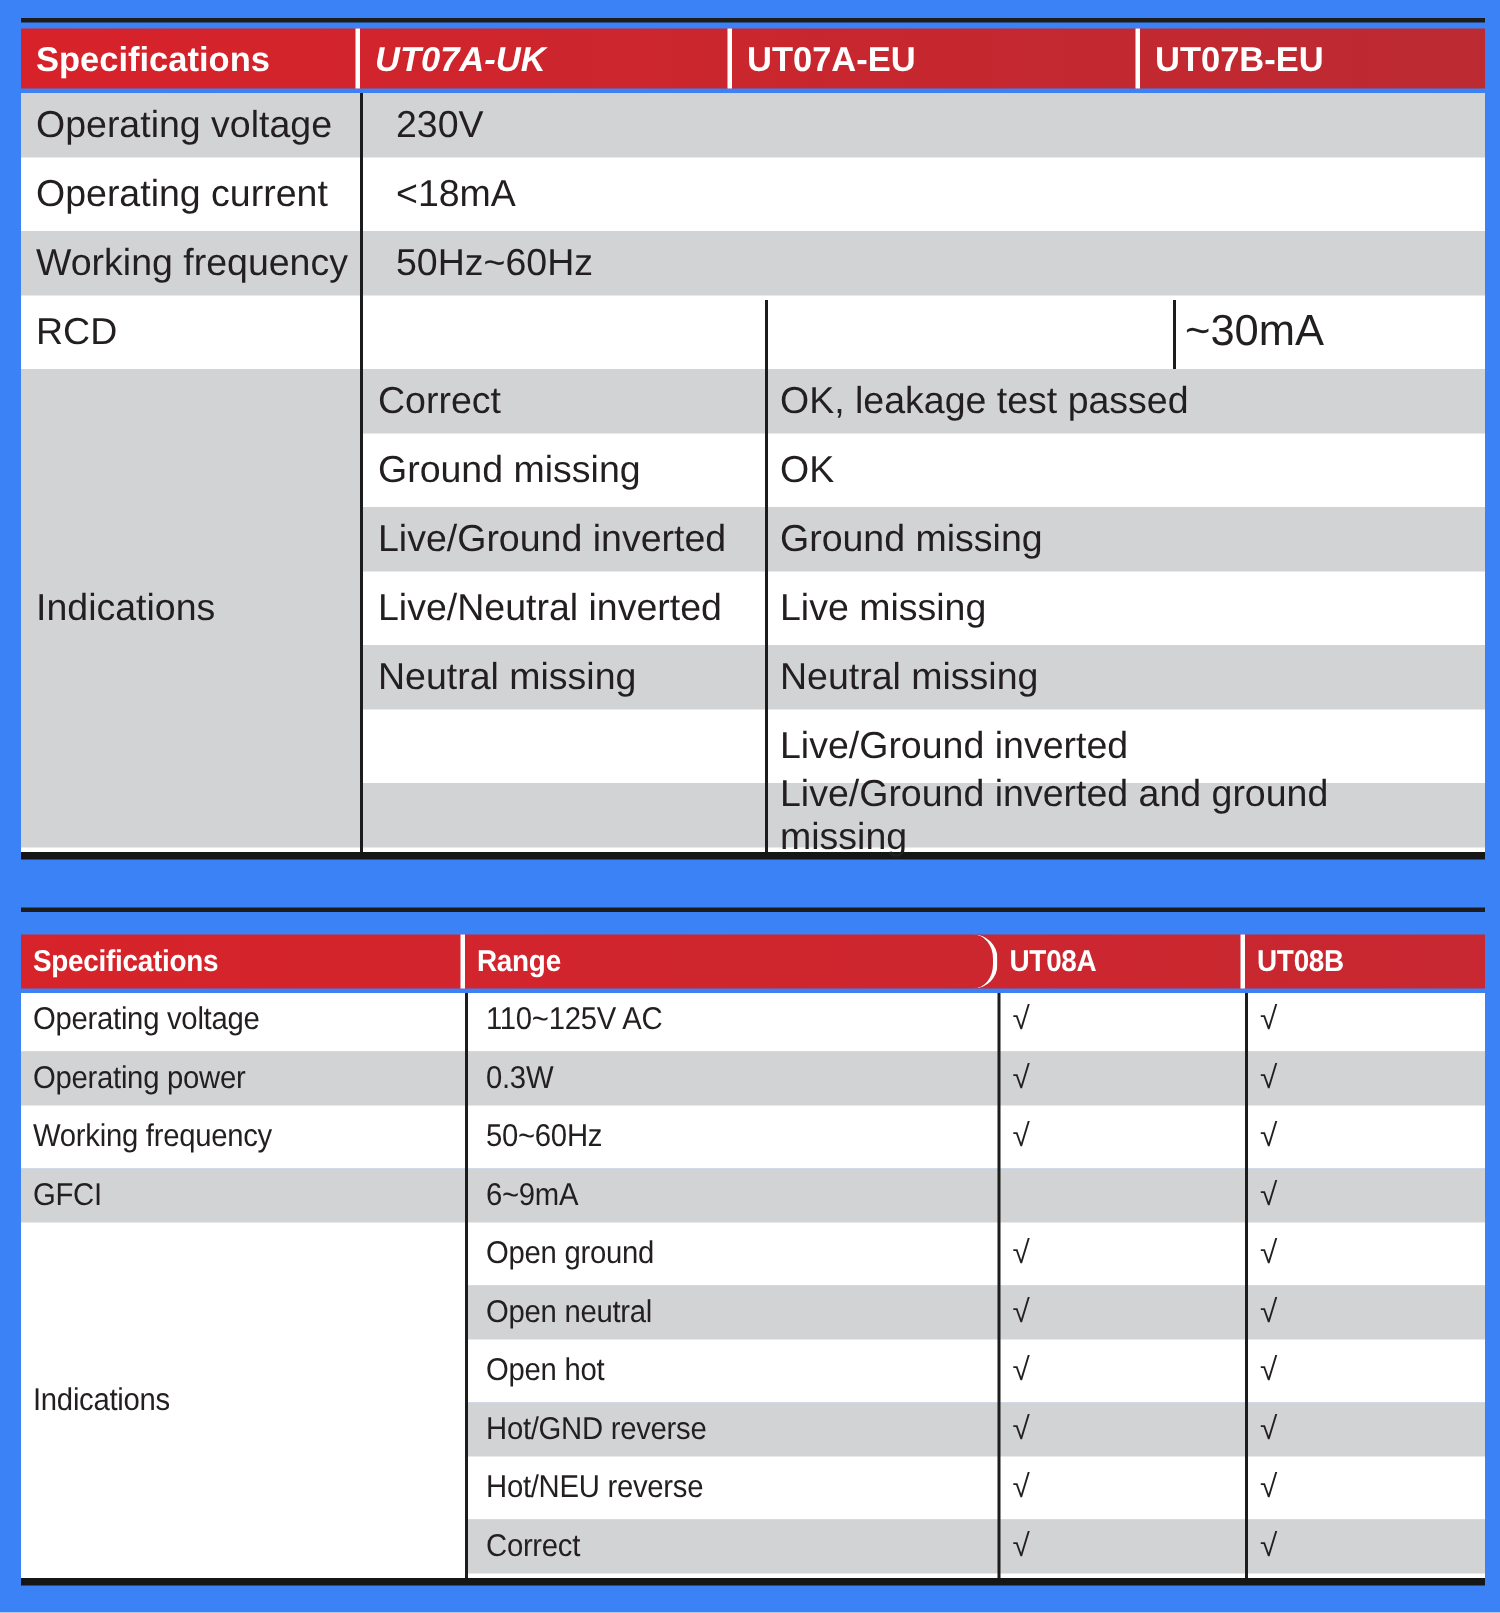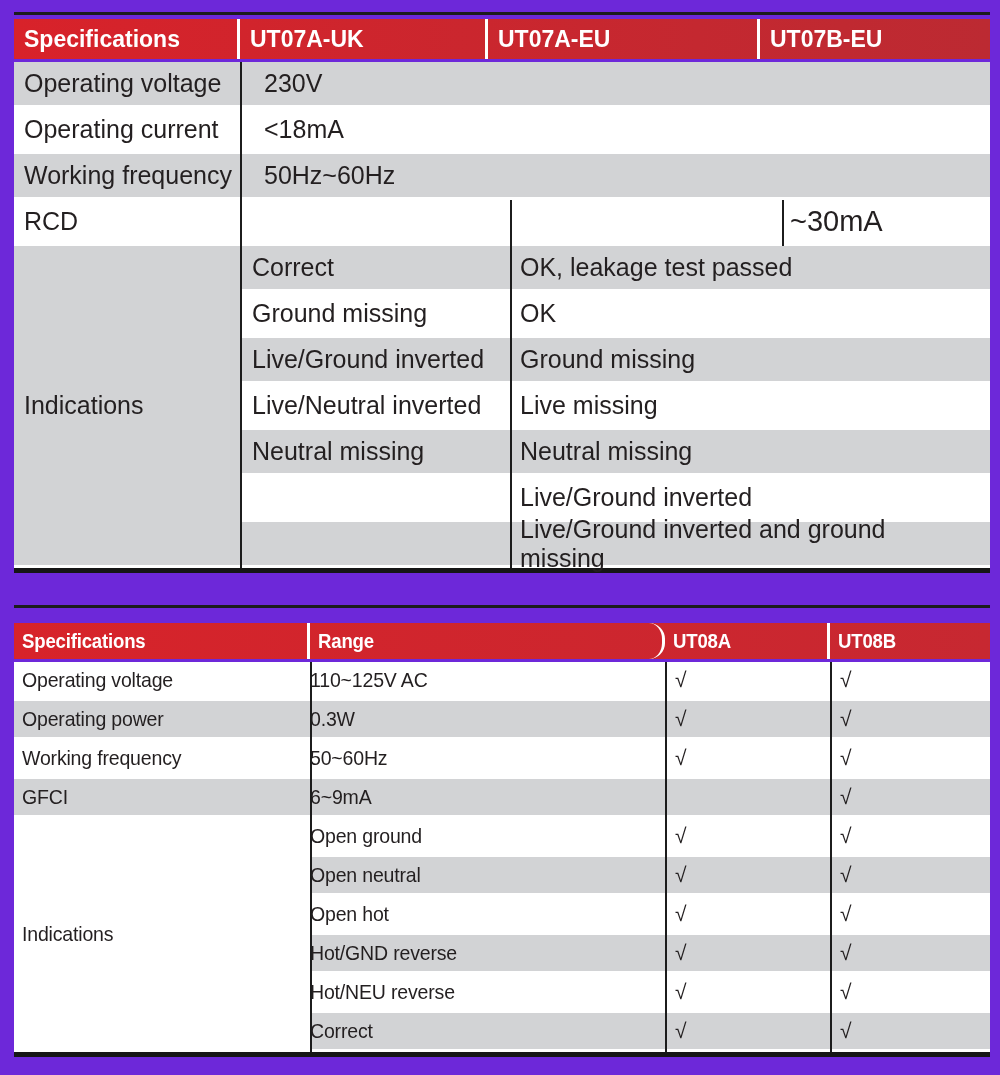--- a/index.html
+++ b/index.html
@@ -1,32 +1,32 @@
 <!DOCTYPE html>
 <html><head>
 <meta charset="utf-8">
 <style>
   html,body{margin:0;padding:0;background:#ffffff;}
   body{font-family:"Liberation Sans", sans-serif; color:#231f20; -webkit-font-smoothing:antialiased;}
-  .page{position:relative;width:1000px;height:1075px;background:#6d28d9;overflow:hidden;}
+  .page{position:relative;width:1000px;height:1075px;background:#3b82f6;overflow:hidden;}
   .tbl{position:absolute;left:14px;width:976px;}
   .thinline{height:3px;background:#1c1c1c;}
   .thickline{height:5px;background:#161616;}
 
   
   .hdr{display:flex;}
   .hdr .hcell{box-sizing:border-box;display:flex;align-items:center;color:#fff;font-weight:bold;}
   .hdr .hcell.sep{border-right:3px solid #fff;}
 
   
   .t1{top:12px;}
   .t1 .thinline{margin-bottom:4px;}
   .t1 .hdr{height:40px;margin-bottom:3px;background:linear-gradient(90deg,#d8222a 0%,#c42830 70%,#bc2a32 100%);}
   .t1 .hdr .hcell{font-size:23px;padding-left:10px;}
-  .t1 .h1{width:226px;} .t1 .h2{width:248px;} .t1 .h3{width:272px;} .t1 .h4{width:208px;}
+  .t1 .h1{width:226px;} .t1 .h2{width:248px;font-style:italic;} .t1 .h3{width:272px;} .t1 .h4{width:208px;}
   .t1 .body{display:flex;}
   .t1 .leftcol{width:226px;}
   .t1 .lcell{box-sizing:border-box;height:46px;border-bottom:3px solid #fff;display:flex;align-items:center;padding-left:10px;font-size:25px;}
   .t1 .lcell.big{height:322px;}
   .t1 .rightcol{position:relative;width:750px;}
   .t1 .row{box-sizing:border-box;height:46px;border-bottom:3px solid #fff;display:flex;align-items:center;}
   .t1 .cfull{box-sizing:border-box;width:748px;margin-left:14px;padding-left:10px;font-size:25px;}
   .t1 .c2{box-sizing:border-box;width:268px;margin-left:2px;padding-left:10px;font-size:25px;}
   .t1 .c3{box-sizing:border-box;width:272px;padding-left:10px;font-size:25px;}
   .t1 .c4{box-sizing:border-box;width:208px;padding-left:8px;font-size:29px;}
@@ -43,21 +43,21 @@
   .t2 .thinline{margin-bottom:15px;}
   .t2 .hdr{height:36px;margin-bottom:3px;background:linear-gradient(90deg,#d7232a 0%,#c72831 100%);}
   .t2 .hdr .hcell{font-size:20px;padding-left:8px;}
   .t2 .h1{width:296px;} .t2 .h2{width:355px;border-radius:16px;} .t2 .h3{width:165px;} .t2 .h4{width:160px;}
   .t2 .body{display:flex;font-size:21px;}
   .t2 .leftcol{width:296px;}
   .t2 .lcell{box-sizing:border-box;height:39px;border-bottom:3px solid #fff;display:flex;align-items:center;padding-left:8px;}
   .t2 .lcell.big{height:234px;}
   .t2 .rightcol{position:relative;width:680px;}
   .t2 .row{box-sizing:border-box;height:39px;border-bottom:3px solid #fff;display:flex;align-items:center;}
-  .t2 .d2{box-sizing:border-box;width:355px;}
+  .t2 .d2{box-sizing:border-box;width:355px;padding-left:14px;}
   .t2 .d3{box-sizing:border-box;width:165px;padding-left:10px;}
   .t2 .d4{box-sizing:border-box;width:160px;padding-left:10px;}
   .t2 .vl2-a{left:0;top:0;height:390px;}
   .t2 .vl2-b{left:355px;top:0;height:390px;}
   .t2 .vl2-c{left:520px;top:0;height:390px;}
   .cond{display:inline-block;transform:scaleX(0.93);transform-origin:0 50%;letter-spacing:-0.2px;white-space:nowrap;}
 </style>
 </head>
 <body>
 

